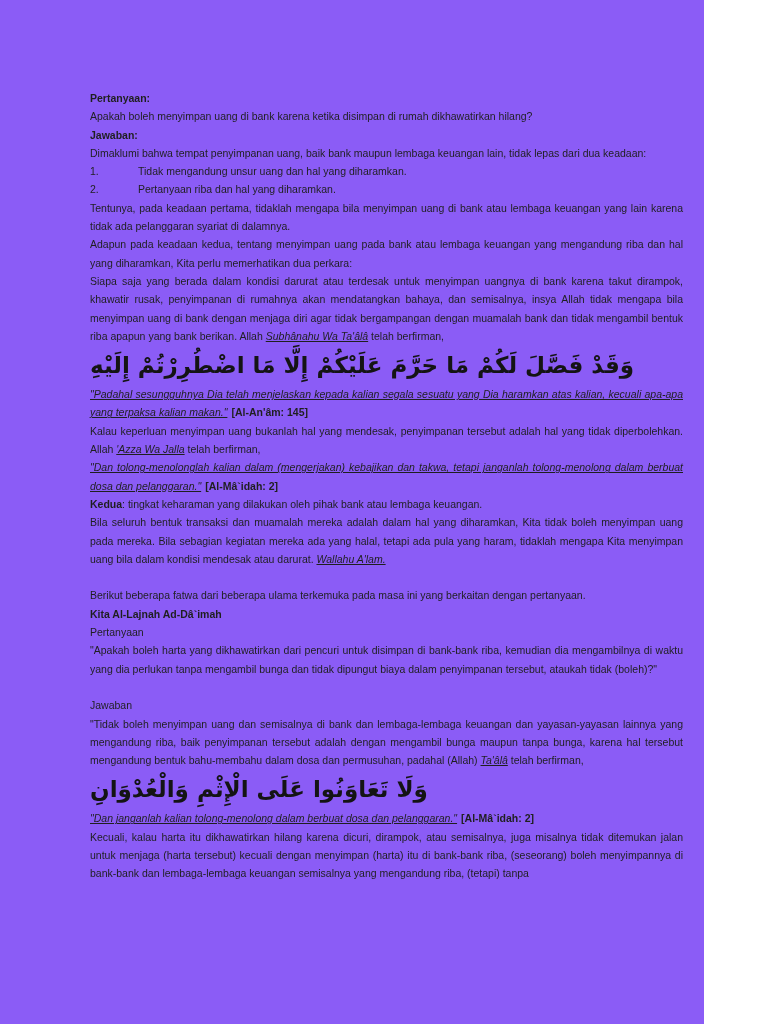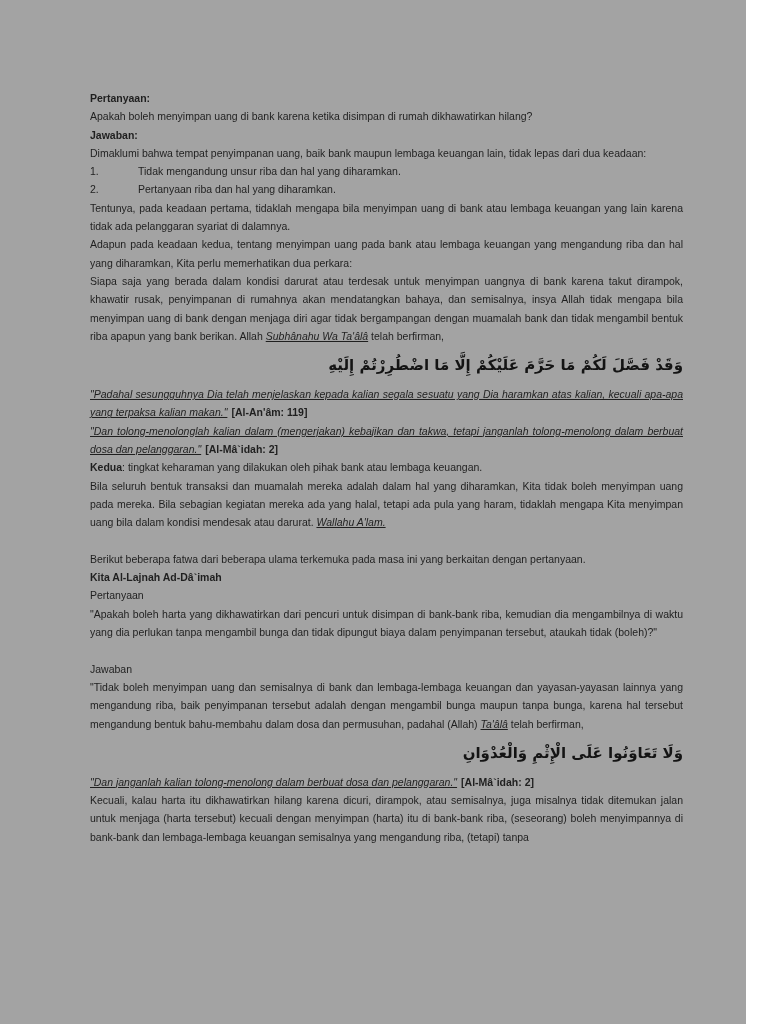--- a/index.html
+++ b/index.html
@@ -1,22 +1,21 @@
 <!DOCTYPE html>
 <html><head>
 <meta charset="utf-8">
 <style>
   html, body { margin: 0; padding: 0; background: #ffffff; }
   .page {
     position: relative;
     width: 704px;
     height: 1024px;
-    background: #a3a3a3;
+    background: #8b5cf6;
     overflow: hidden;
-    padding-left: 42px;
   }
   .content {
     position: absolute;
     left: 90px;
     top: 89px;
     width: 593px;
     font-family: "Liberation Sans", sans-serif;
     font-size: 10.5px;
     line-height: 18.3px;
     color: #1f1f1f;
@@ -24,58 +23,59 @@
   }
   .content p { margin: 0; }
   .b { font-weight: bold; }
   .i { font-style: italic; text-decoration: underline; }
   .ref { margin-left: 4px; }
   .li { display: flex; }
   .num { flex: 0 0 48px; width: 48px; }
   .litext { flex: 1; }
   .arabic {
     direction: rtl;
-    text-align: right;
+    text-align: left;
     font-family: "DejaVu Sans", sans-serif;
-    font-size: 15px;
+    font-size: 23px;
     line-height: 40px;
     font-weight: bold;
     color: #141414;
   }
   .spacer { height: 18.3px; }
 </style>
 </head>
 <body>
 
 <div class="page">
   <div class="content">
 
     <p class="b">Pertanyaan:</p>
     <p>Apakah boleh menyimpan uang di bank karena ketika disimpan di rumah dikhawatirkan hilang?</p>
     <p class="b">Jawaban:</p>
     <p>Dimaklumi bahwa tempat penyimpanan uang, baik bank maupun lembaga keuangan lain, tidak lepas dari dua keadaan:</p>
 
     <div class="li">
       <span class="num">1.</span>
-        <span class="litext">Tidak mengandung unsur riba dan hal yang diharamkan.</span>
+        <span class="litext">Tidak mengandung unsur uang dan hal yang diharamkan.</span>
     </div>
     <div class="li">
       <span class="num">2.</span>
         <span class="litext">Pertanyaan riba dan hal yang diharamkan.</span>
     </div>
 
     <p>Tentunya, pada keadaan pertama, tidaklah mengapa bila menyimpan uang di bank atau lembaga keuangan yang lain karena tidak ada pelanggaran syariat di dalamnya.</p>
     <p>Adapun pada keadaan kedua, tentang menyimpan uang pada bank atau lembaga keuangan yang mengandung riba dan hal yang diharamkan, Kita perlu memerhatikan dua perkara:</p>
 
 
     <p><span>Siapa saja yang berada dalam kondisi darurat atau terdesak untuk menyimpan uangnya di bank karena takut dirampok, khawatir rusak, penyimpanan di rumahnya akan mendatangkan bahaya, dan semisalnya, insya Allah tidak mengapa bila menyimpan uang di bank dengan menjaga diri agar tidak bergampangan dengan muamalah bank dan tidak mengambil bentuk riba apapun yang bank berikan. Allah </span><span class="i">Subhânahu Wa Ta'âlâ</span><span> telah berfirman,</span></p>
 
     <p class="arabic" dir="rtl">وَقَدْ فَصَّلَ لَكُمْ مَا حَرَّمَ عَلَيْكُمْ إِلَّا مَا اضْطُرِرْتُمْ إِلَيْهِ</p>
-    <p><span class="i">"Padahal sesungguhnya Dia telah menjelaskan kepada kalian segala sesuatu yang Dia haramkan atas kalian, kecuali apa-apa yang terpaksa kalian makan."</span><span class="b ref">[Al-An'âm: 119]</span></p>
+    <p><span class="i">"Padahal sesungguhnya Dia telah menjelaskan kepada kalian segala sesuatu yang Dia haramkan atas kalian, kecuali apa-apa yang terpaksa kalian makan."</span><span class="b ref">[Al-An'âm: 145]</span></p>
 
+    <p><span>Kalau keperluan menyimpan uang bukanlah hal yang mendesak, penyimpanan tersebut adalah hal yang tidak diperbolehkan. Allah </span><span class="i">'Azza Wa Jalla</span><span> telah berfirman,</span></p>
 
     <p><span class="i">"Dan tolong-menolonglah kalian dalam (mengerjakan) kebajikan dan takwa, tetapi janganlah tolong-menolong dalam berbuat dosa dan pelanggaran."</span><span class="b ref">[Al-Mâ`idah: 2]</span></p>
 
     <p><span class="b">Kedua</span><span>: tingkat keharaman yang dilakukan oleh pihak bank atau lembaga keuangan.</span></p>
 
     <p><span>Bila seluruh bentuk transaksi dan muamalah mereka adalah dalam hal yang diharamkan, Kita tidak boleh menyimpan uang pada mereka. Bila sebagian kegiatan mereka ada yang halal, tetapi ada pula yang haram, tidaklah mengapa Kita menyimpan uang bila dalam kondisi mendesak atau darurat. </span><span class="i">Wallahu A'lam.</span></p>
 
     <div class="spacer"></div>
 
     <p>Berikut beberapa fatwa dari beberapa ulama terkemuka pada masa ini yang berkaitan dengan pertanyaan.</p>

